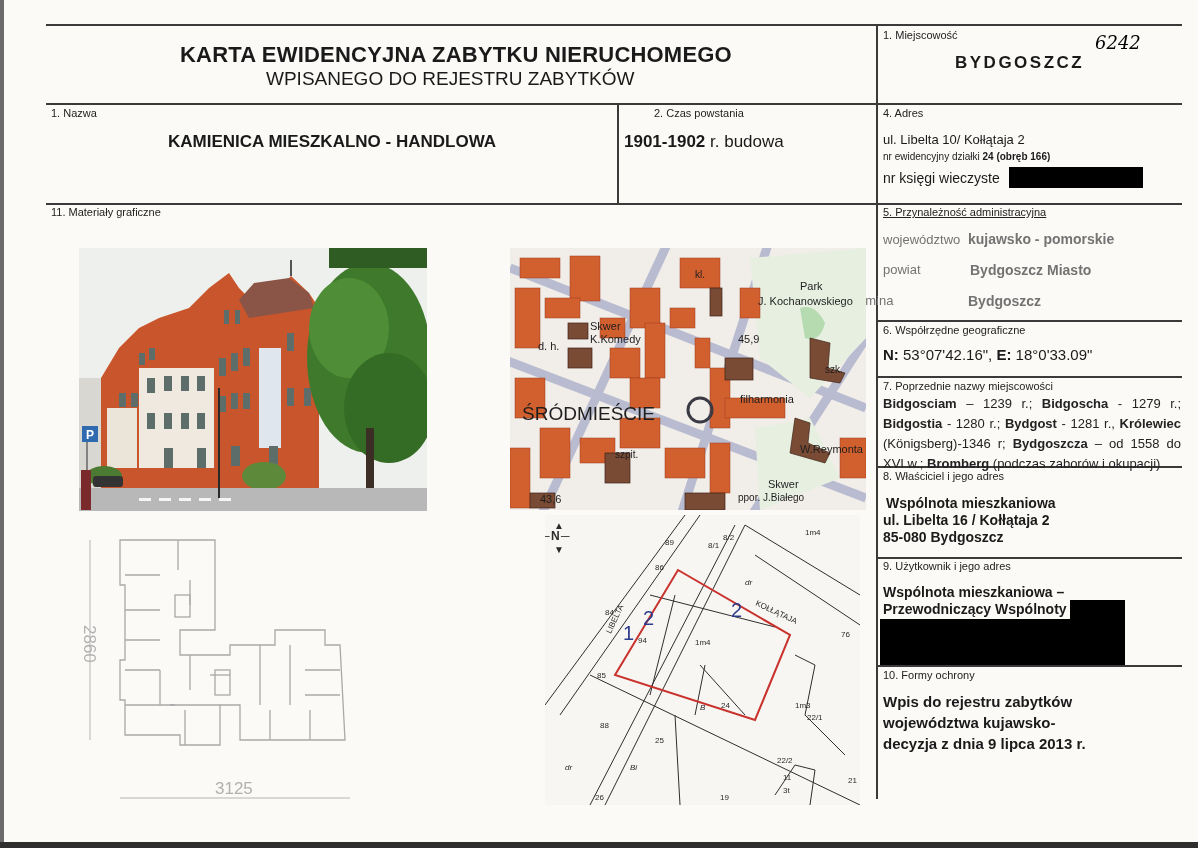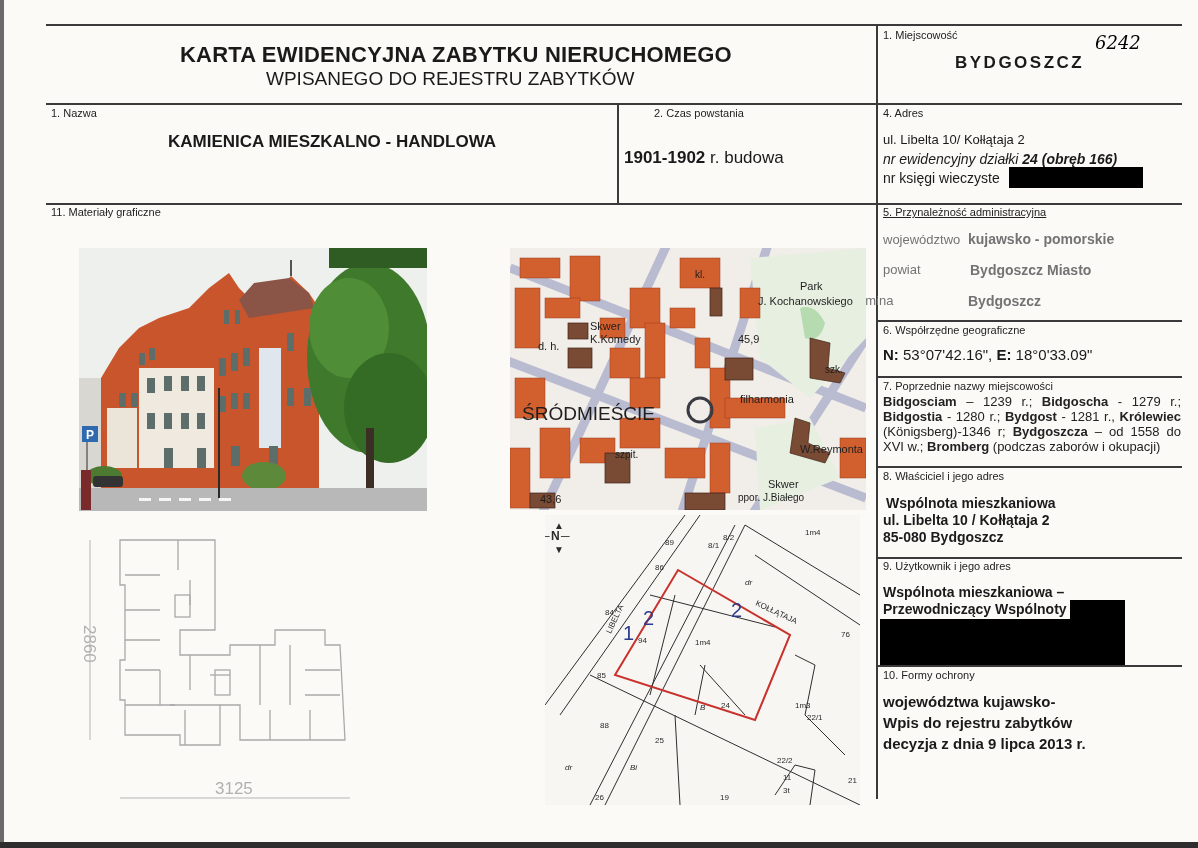--- a/index.html
+++ b/index.html
@@ -19,21 +19,21 @@
 
   .title1 { font-size: 22px; font-weight: bold; letter-spacing: 0.2px; }
   .title2 { font-size: 19px; font-weight: normal; }
   .redact { position: absolute; background: #000; }
 
   .handwritten { font-family: "DejaVu Serif", serif; font-style: italic; color: #000000; font-size: 18px; }
 
   .field-row { position: absolute; font-size: 13px; color: #737373; }
   .field-row b { font-size: 14px; }
 
-  .prevnames { position: absolute; left: 883px; top: 394px; width: 298px; font-size: 13px; line-height: 15px; text-align: justify; color: #222; }
+  .prevnames { position: absolute; left: 883px; top: 394px; width: 298px; font-size: 13px; line-height: 20px; text-align: justify; color: #222; }
   .prevnames b { font-weight: bold; }
 
   .owner { position: absolute; font-size: 14px; font-weight: bold; line-height: 17px; }
   .protect { position: absolute; left: 883px; top: 691px; font-size: 15px; font-weight: bold; line-height: 21px; }
 
   .img-box { position: absolute; overflow: hidden; }
 </style>
 </head>
 <body>
 
@@ -55,27 +55,27 @@
 <div class="abs title2" style="left:266px; top:68px;">WPISANEGO DO REJESTRU ZABYTKÓW</div>
 
 <div class="lbl" style="left:883px; top:29px;">1. Miejscowość</div>
 <div class="abs handwritten" style="left:1095px; top:32px;">6242</div>
 <div class="abs" style="left:955px; top:53px; font-size:17px; font-weight:bold; letter-spacing:2.5px;">BYDGOSZCZ</div>
 
 <div class="lbl" style="left:51px; top:107px;">1. Nazwa</div>
 <div class="abs" style="left:168px; top:132px; font-size:17px; font-weight:bold;">KAMIENICA MIESZKALNO - HANDLOWA</div>
 
 <div class="lbl" style="left:648px; top:107px;margin-left:6px;">2. Czas powstania</div>
-<div class="abs" style="left:624px; top:148px; font-size:17px;">
+<div class="abs" style="left:624px; top:132px; font-size:17px;">
   <b>1901-1902</b><span> r. budowa</span>
 </div>
 
 <div class="lbl" style="left:883px; top:107px;">4. Adres</div>
 <div class="abs" style="left:883px; top:132px; font-size:13px;">ul. Libelta 10/ Kołłątaja 2</div>
-<div class="abs" style="left:883px; top:151px; font-size:14px;font-style:italic;">
+<div class="abs" style="left:883px; top:151px; font-size:10px;">
   <span>nr ewidencyjny działki </span><b>24 (obręb 166)</b>
 </div>
 <div class="abs" style="left:883px; top:170px; font-size:14px;">nr księgi wieczyste</div>
 <div class="redact" style="left:1009px; top:167px; width:134px; height:21px;"></div>
 
 <div class="lbl" style="left:51px; top:206px;">11. Materiały graficzne</div>
 
 <div class="lbl" style="left:883px; top:206px;text-decoration:underline;">5. Przynależność administracyjna</div>
 <div class="field-row" style="left:883px; top:231px;">
   <span>województwo</span>
@@ -100,36 +100,36 @@
 </div>
 
 <div class="lbl" style="left:883px; top:380px;">7. Poprzednie nazwy miejscowości</div>
 <div class="prevnames">
   <b>Bidgosciam</b><span> – 1239 r.; </span><b>Bidgoscha</b><span> - 1279 r.; </span><b>Bidgostia</b><span> - 1280 r.; </span><b>Bydgost</b><span> - 1281 r., </span><b>Królewiec</b><span> (Königsberg)-1346 r; </span><b>Bydgoszcza</b><span> – od 1558 do XVI w.; </span><b>Bromberg</b><span> (podczas zaborów i okupacji)</span>
 </div>
 
 <div class="lbl" style="left:883px; top:470px;">8. Właściciel i jego adres</div>
 <div class="owner" style="left:886px; top:495px;">
   <div>Wspólnota mieszkaniowa</div>
-  <div style="margin-left:-3px;">ul. Libelta 10 / Kołłątaja 2</div>
+  <div style="margin-left:-3px;">ul. Libelta 16 / Kołłątaja 2</div>
   <div style="margin-left:-3px;">85-080 Bydgoszcz</div>
 </div>
 
 <div class="lbl" style="left:883px; top:560px;">9. Użytkownik i jego adres</div>
 <div class="owner" style="left:883px; top:584px;">
   <div>Wspólnota mieszkaniowa –</div>
   <div>Przewodniczący Wspólnoty</div>
 </div>
 <div class="redact" style="left:1070px; top:600px; width:55px; height:20px;"></div>
 <div class="redact" style="left:880px; top:619px; width:245px; height:46px;"></div>
 
 <div class="lbl" style="left:883px; top:669px;">10. Formy ochrony</div>
 <div class="protect">
+  <div>Wpis do rejestru zabytków</div>
   <div>województwa kujawsko-</div>
-  <div>Wpis do rejestru zabytków</div>
   <div>decyzja z dnia 9 lipca 2013 r.</div>
 </div>
 
 <div class="img-box" style="left:79px; top:248px; width:348px; height:263px; background:#f3f4f2;">
   <svg width="348" height="263" viewBox="0 0 348 263">
     <rect x="0" y="0" width="348" height="263" fill="#eef0ee"></rect>
 
     <rect x="0" y="130" width="28" height="110" fill="#d9d7d2"></rect>
 
     <polygon points="22,130 40,100 60,80 80,70 110,60 130,40 150,25 160,40 170,50 200,40 212,28 230,45 240,60 240,240 22,240" fill="#c9552c"></polygon>

